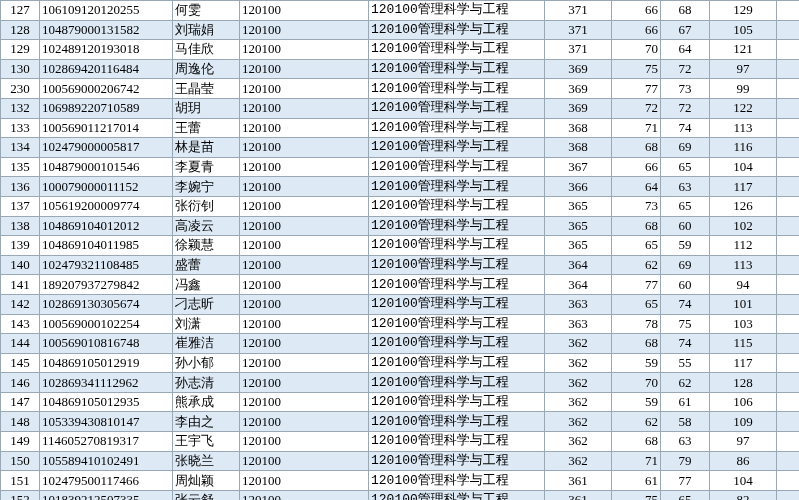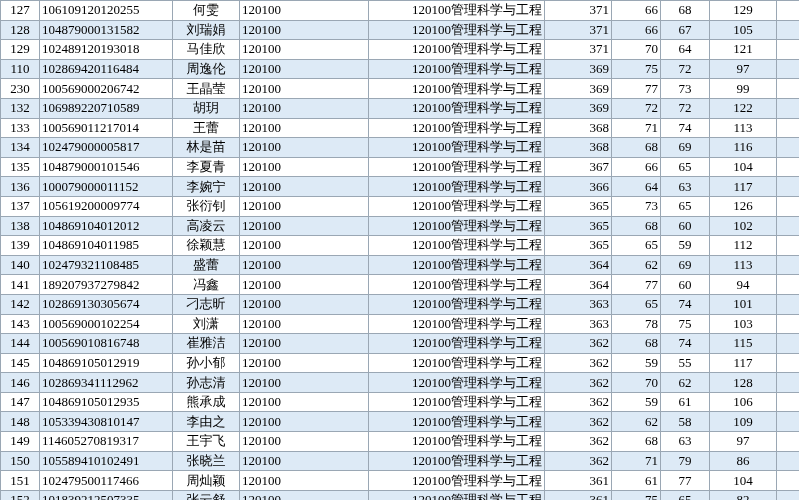--- a/index.html
+++ b/index.html
@@ -30,23 +30,23 @@
   }
   tr.odd td {
     background: #ffffff;
   }
   tr.even td {
     background: #ddeaf6;
   }
   .c-rank   { width: 34px;  text-align: center; margin-top: 44px; }
   .c-id     { width: 128px; text-align: left; }
   .c-code   { width: 124px; text-align: left; }
-  .c-name   { width: 62px;  text-align: center; }
-  .c-major  { width: 171px; text-align: right; padding-left: 1px; }
-  .c-total  { width: 62px;  text-align: right; }
+  .c-name   { width: 62px;  }
+  .c-major  { width: 171px; text-align: left; padding-left: 1px; font-family: Liberation Mono, monospace; }
+  .c-total  { width: 62px;  text-align: center; }
   .c-s1     { width: 44px;  text-align: right; }
   .c-s2     { width: 44px;  text-align: center; }
   .c-s3     { width: 62px;  text-align: center; }
   .c-s4     { width: 62px;  text-align: center; }
 </style>
 </head>
 <body>
 
 <table id="score-table">
   <tbody>
@@ -80,21 +80,21 @@
         <td class="c-name">马佳欣</td>
         <td class="c-code">120100</td>
         <td class="c-major">120100管理科学与工程</td>
         <td class="c-total">371</td>
         <td class="c-s1">70</td>
         <td class="c-s2">64</td>
         <td class="c-s3">121</td>
         <td class="c-s4">116</td>
       </tr>
       <tr class="even">
-        <td class="c-rank">110</td>
+        <td class="c-rank">130</td>
         <td class="c-id">102869420116484</td>
         <td class="c-name">周逸伦</td>
         <td class="c-code">120100</td>
         <td class="c-major">120100管理科学与工程</td>
         <td class="c-total">369</td>
         <td class="c-s1">75</td>
         <td class="c-s2">72</td>
         <td class="c-s3">97</td>
         <td class="c-s4">125</td>
       </tr>

